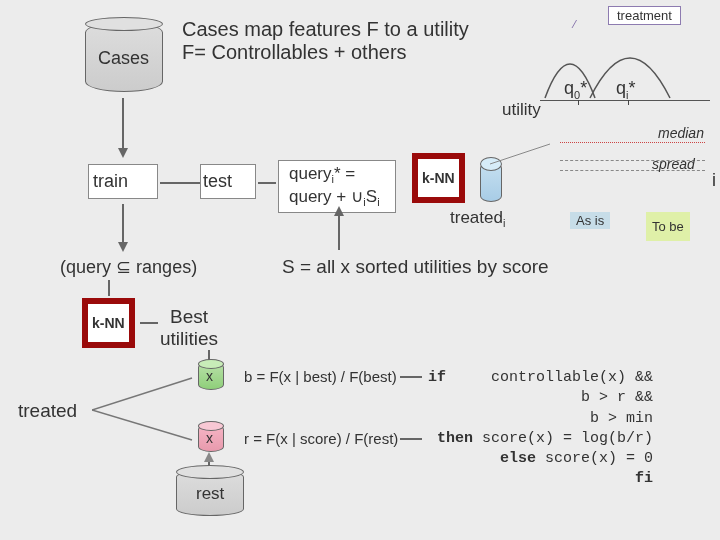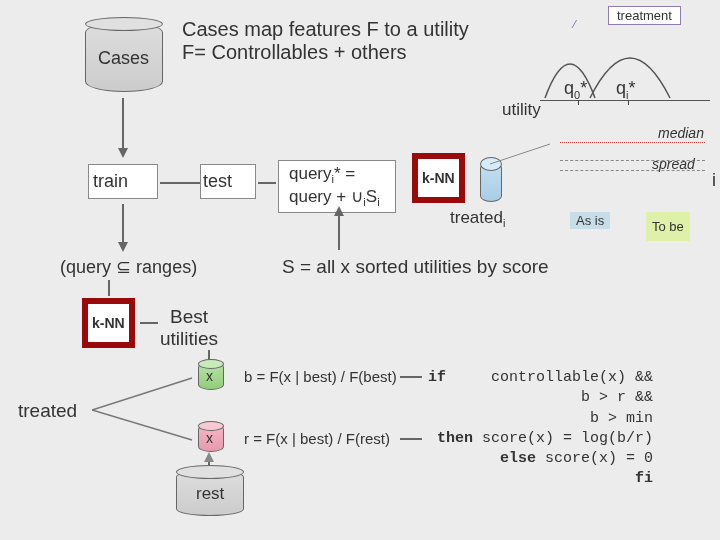--- a/index.html
+++ b/index.html
@@ -194,21 +194,21 @@
 <div class="cyl green tiny" style="left:198px; top:362px; width:26px; height:28px;"></div>
 <div class="lbl" style="left:206px; top:368px; font-size:14px;">x</div>
 
 <div class="line-v" style="left:208px; top:350px; height:10px;"></div>
 
 <div class="lbl" style="left:244px; top:368px; font-size:15px;">b = F(x | best) / F(best)</div>
 
 <div class="cyl pink tiny" style="left:198px; top:424px; width:26px; height:28px;"></div>
 <div class="lbl" style="left:206px; top:430px; font-size:14px;">x</div>
 
-<div class="lbl" style="left:244px; top:430px; font-size:15px;">r = F(x | best) / F(rest)</div>
+<div class="lbl" style="left:244px; top:430px; font-size:15px;">r = F(x | score) / F(rest)</div>
 
 <div class="cyl" style="left:176px; top:470px; width:68px; height:46px;"></div>
 <div class="lbl" style="left:196px; top:484px; font-size:17px;">rest</div>
 
 <div class="line-v" style="left:208px; top:454px; height:12px;"></div>
 <div class="arrow-up" style="left:204px; top:452px; border-bottom-color:#888;"></div>
 
 <div class="lbl" style="left:18px; top:400px; font-size:19px;">treated</div>
 <svg style="position:absolute; left:92px; top:370px;" width="110" height="80">
   <line x1="0" y1="40" x2="100" y2="8" stroke="#777" stroke-width="1.5"></line>

